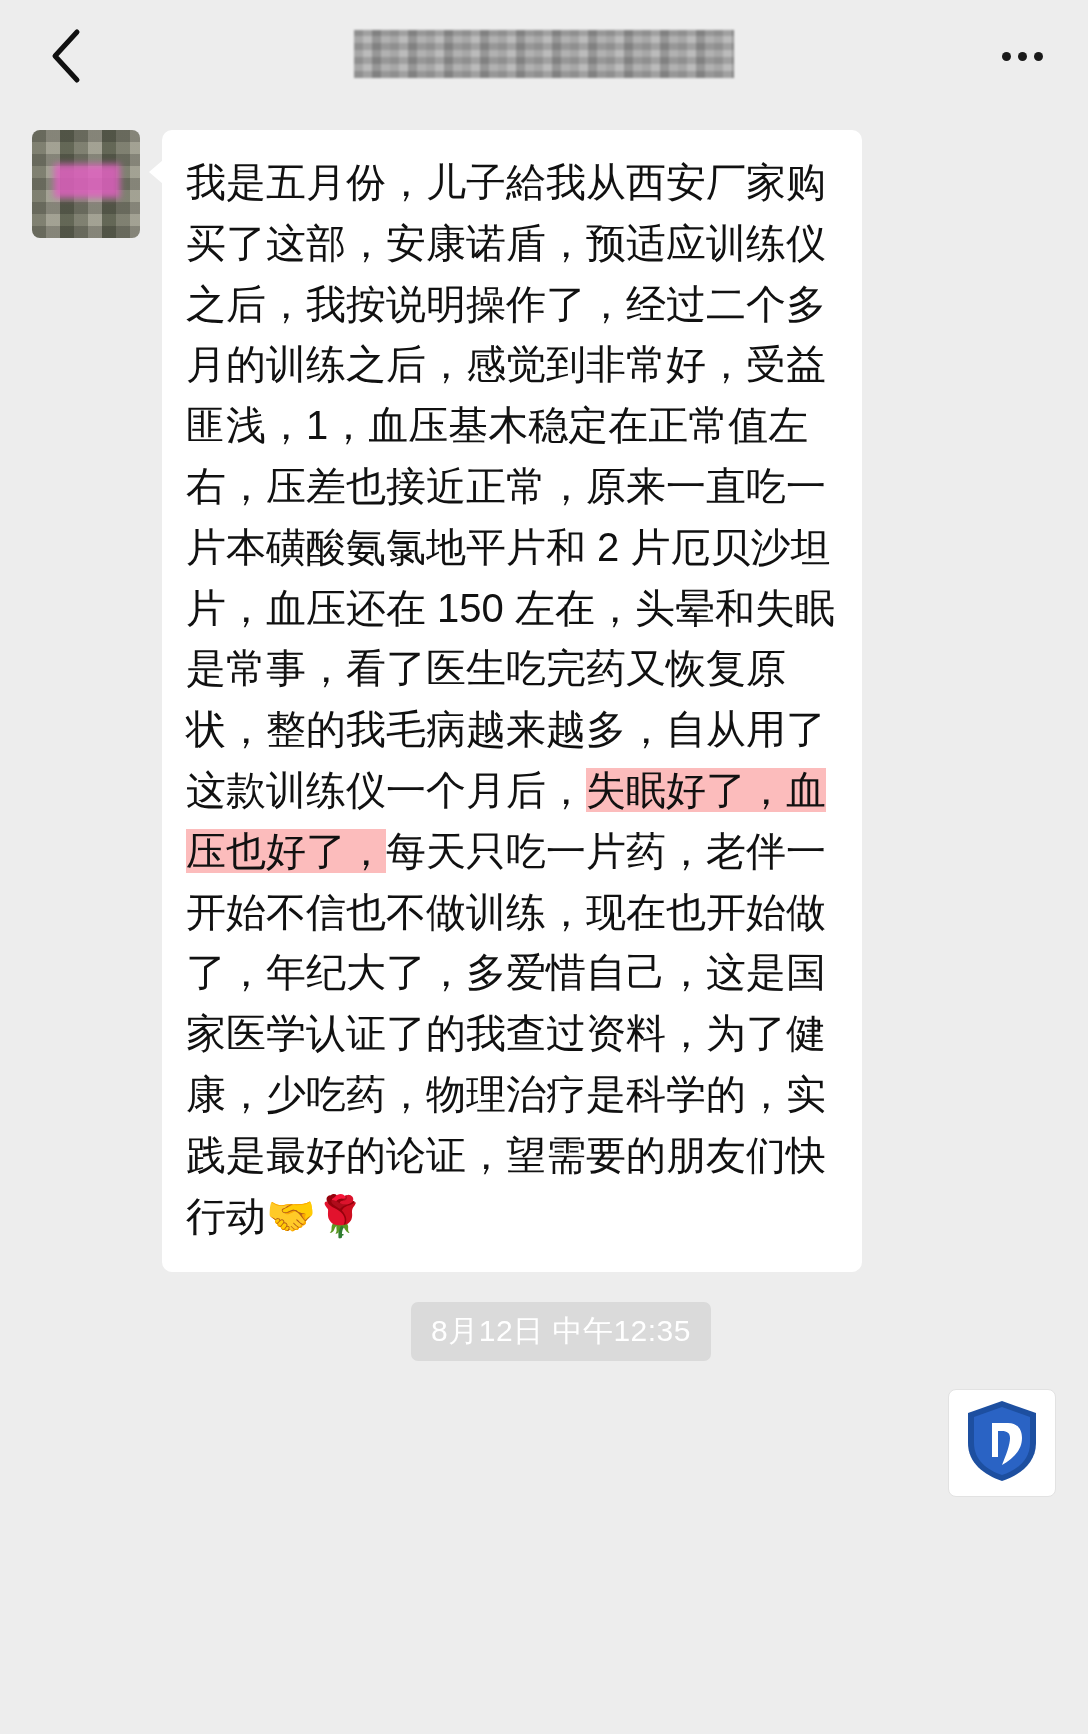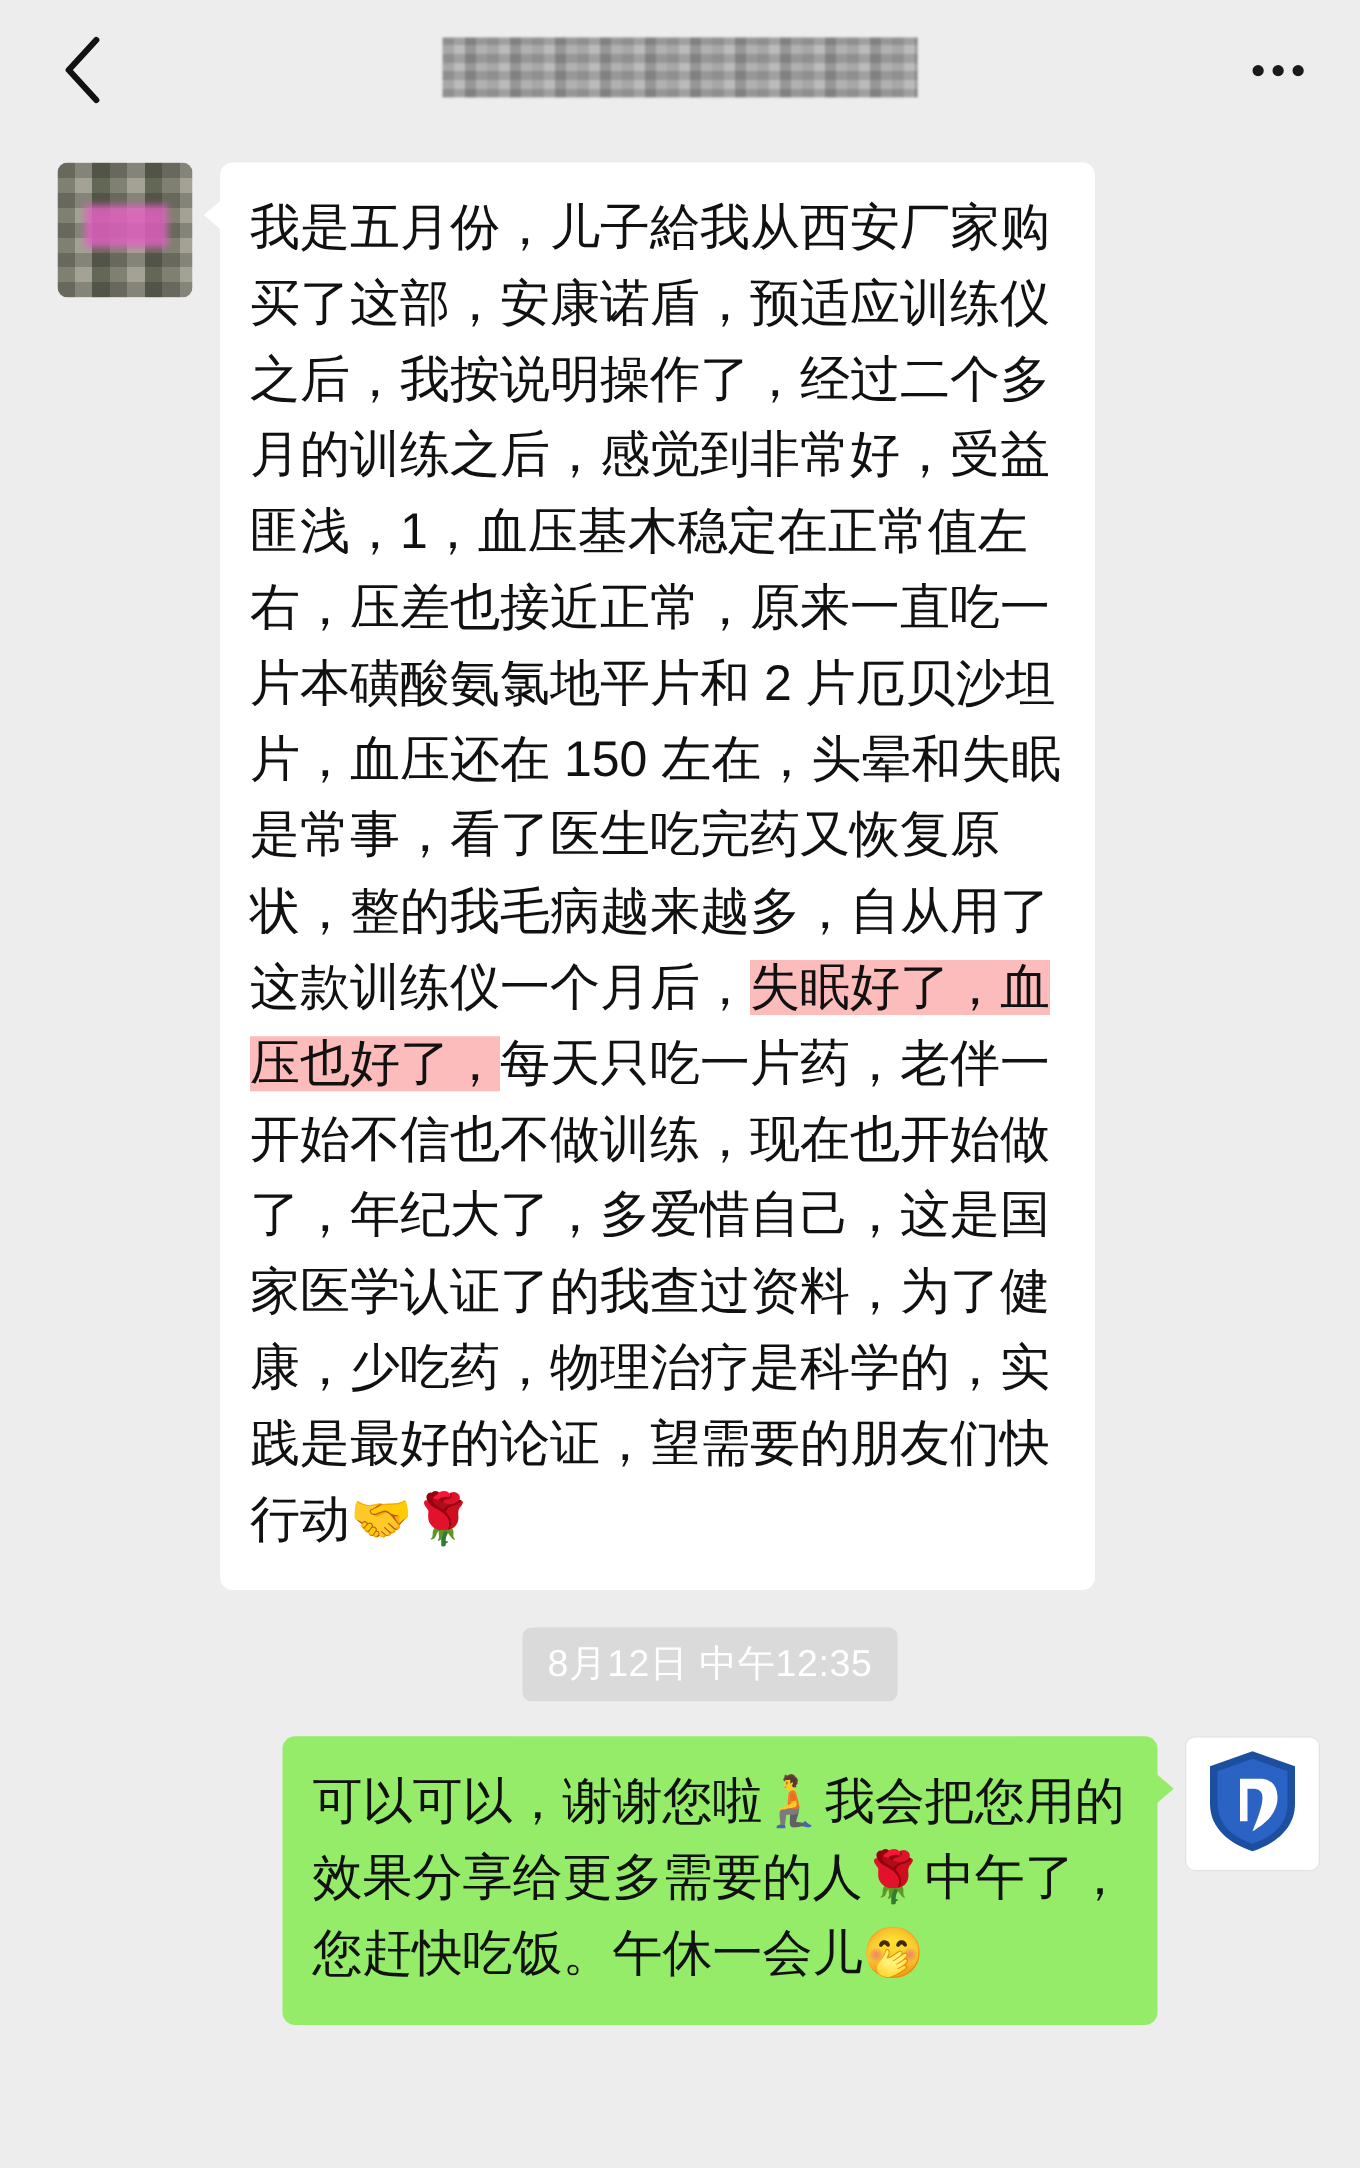--- a/index.html
+++ b/index.html
@@ -70,21 +70,21 @@
   .more-btn i {
     width: 9px;
     height: 9px;
     border-radius: 50%;
     background: #1a1a1a;
     display: block;
   }
 
   
   .chat {
-    padding: 18px 0 0 14px;
+    padding: 18px 0 0 0;
     box-sizing: border-box;
   }
 
   .msg-row {
     display: flex;
     padding: 0 32px;
     margin-bottom: 14px;
     align-items: flex-start;
   }
   .msg-row.incoming { justify-content: flex-start; }
@@ -216,21 +216,20 @@
     <div class="bubble in">
       <span>我是五月份，儿子給我从西安厂家购买了这部，安康诺盾，预适应训练仪之后，我按说明操作了，经过二个多月的训练之后，感觉到非常好，受益匪浅，1，血压基木稳定在正常值左右，压差也接近正常，原来一直吃一片本磺酸氨氯地平片和 2 片厄贝沙坦片，血压还在 150 左在，头晕和失眠是常事，看了医生吃完药又恢复原状，整的我毛病越来越多，自从用了这款训练仪一个月后，</span><span class="hl">失眠好了，血压也好了，</span><span>每天只吃一片药，老伴一开始不信也不做训练，现在也开始做了，年纪大了，多爱惜自己，这是国家医学认证了的我查过资料，为了健康，少吃药，物理治疗是科学的，实践是最好的论证，望需要的朋友们快行动🤝🌹</span>
     </div>
   </div>
 
   <div class="timestamp-row">
     <div class="timestamp">8月12日 中午12:35</div>
   </div>
 
   <div class="msg-row outgoing">
-    <div class="bubble out">可以可以，谢谢您啦🧎我会把您用的效果分享给更多需要的人🌹中午了，您赶快吃饭。午休一会儿🤭</div>
     <div class="avatar avatar-shield">
       <span>
         <svg width="80" height="88" viewBox="0 0 80 88">
           <path d="M40 4 L74 16 L74 46 C74 66 58 78 40 84 C22 78 6 66 6 46 L6 16 Z" fill="#1d4fa0"></path>
           <path d="M40 10 L68 20 L68 46 C68 63 55 73 40 78 C25 73 12 63 12 46 L12 20 Z" fill="#2a63c4"></path>
           <path d="M30 26 L46 26 C56 26 60 33 60 41 C60 54 50 62 40 68 C44 58 48 48 48 41 C48 36 45 34 40 34 L36 34 L36 60 L30 60 Z" fill="#ffffff"></path>
         </svg>
       </span>
     </div>
   </div>

